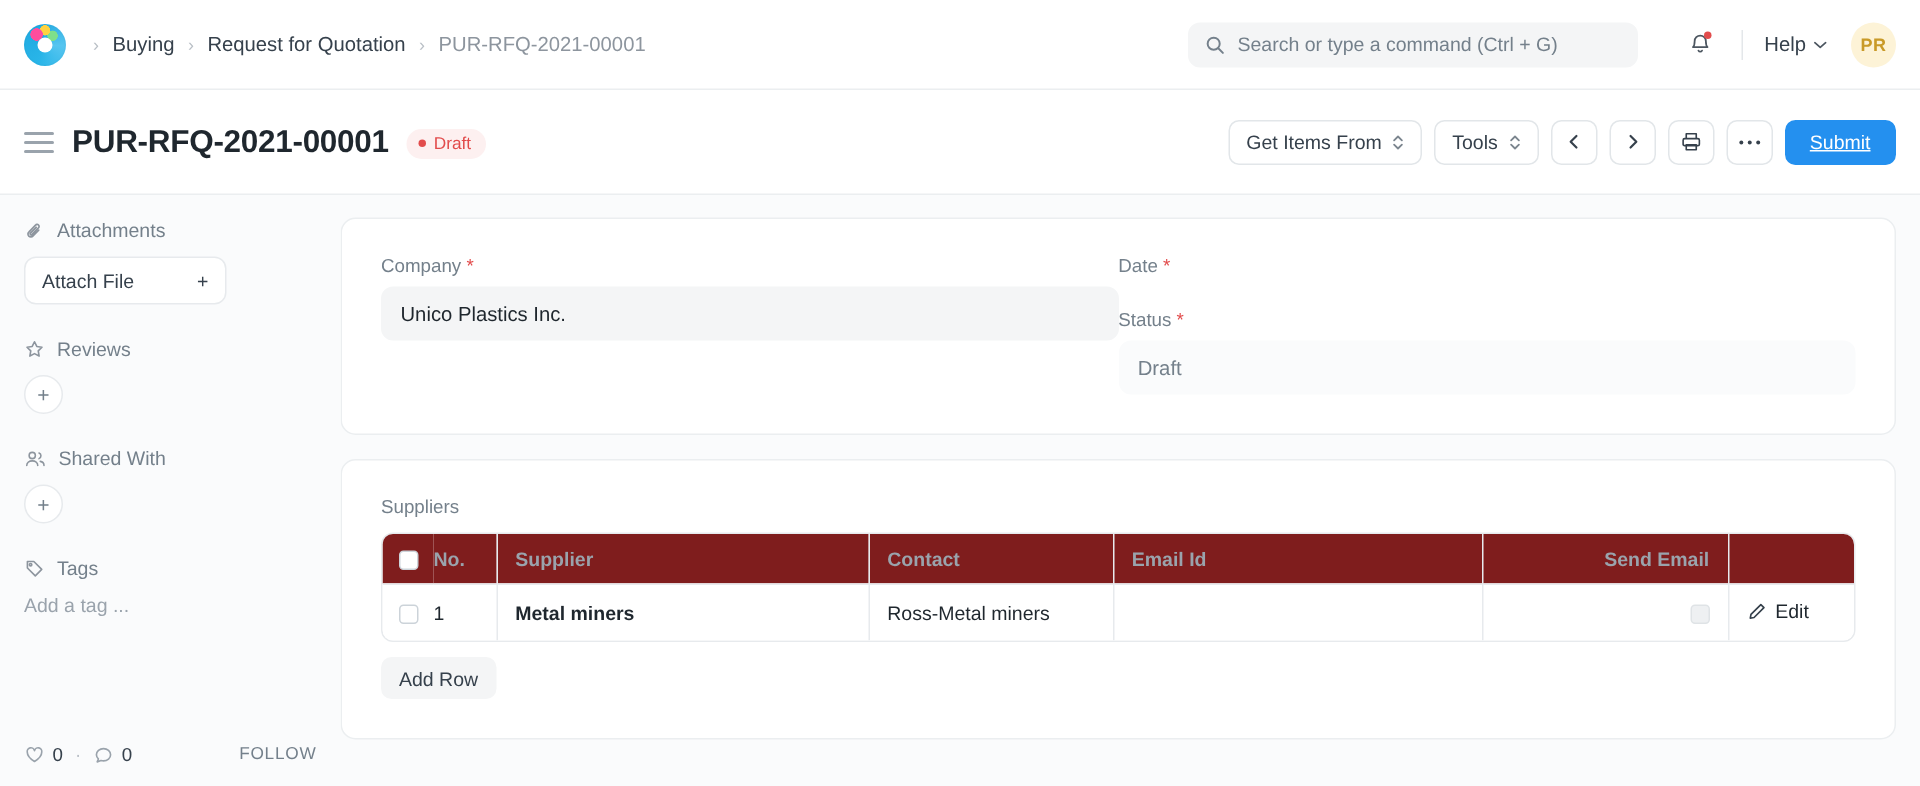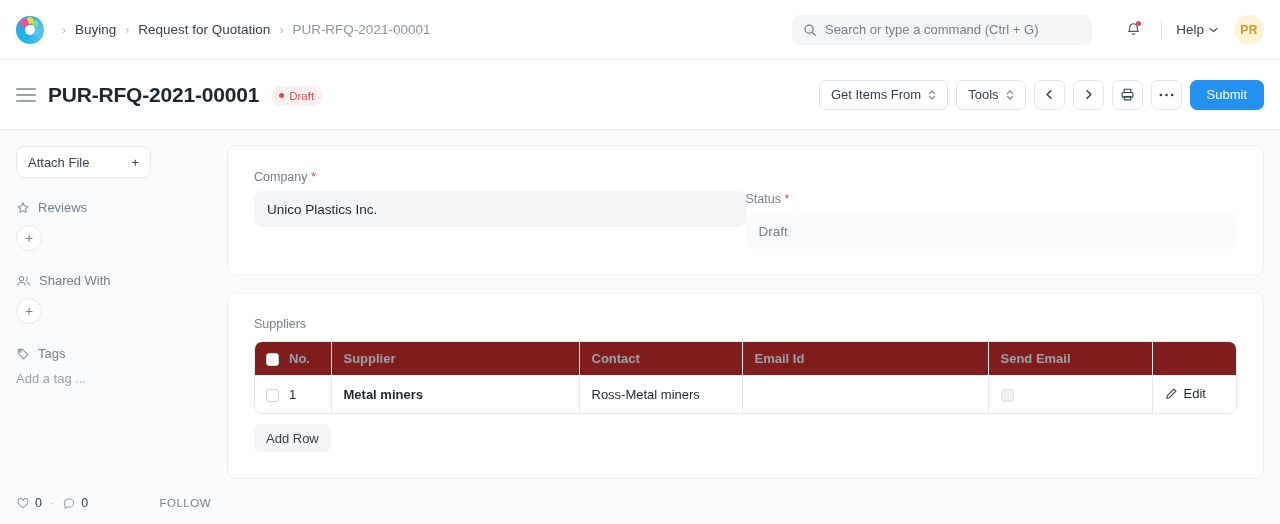--- a/index.html
+++ b/index.html
@@ -190,20 +190,21 @@
     cursor: pointer;
     white-space: nowrap;
   }
   .btn.icon-only { padding: 0; width: 31px; justify-content: center; }
   .btn.primary {
     background: #2490ef;
     border-color: #2490ef;
     color: #ffffff;
     font-weight: 500;
     padding: 0 16px;
+    text-decoration: underline;
   }
   .stack-chevron {
     display: inline-flex; flex-direction: column;
     line-height: 5px; font-size: 8px; color: #7c868f;
   }
 
   
   .body-wrap {
     display: flex;
     height: 394px;
@@ -352,21 +353,21 @@
     padding: 0 12px;
     border-right: 1px solid #e7eaed;
     background: #ffffff;
   }
   th:last-child, td:last-child { border-right: 0; }
   .col-check { width: 34px; padding: 0 0 0 11px !important; border-right: 0 !important; }
   .col-no { width: 42px; border-right: 1px solid #e7eaed; padding-left: 0 !important; }
   .col-supplier { width: 248px; }
   .col-contact { width: 163px; }
   .col-email { width: 246px; }
-  .col-send { width: 164px; text-align: left; }
+  .col-send { width: 164px; text-align: right; }
   .col-edit { width: 84px; }
   .bold-cell { font-weight: 700; }
   .cb {
     width: 13px; height: 13px;
     border: 1px solid #ccd3d9;
     border-radius: 3px;
     background: #ffffff;
     display: inline-block;
     vertical-align: middle;
     cursor: pointer;
@@ -513,20 +514,28 @@
     </button>
 
     <button class="btn primary">Submit</button>
   </div>
 </div>
 
 <div class="body-wrap">
 
   <aside class="sidebar">
 
+    <div class="side-head">
+      <span>
+        <svg width="14" height="14" viewBox="0 0 16 16" fill="none" stroke="#8d959e" stroke-width="1.3">
+          <path d="M11.2 7.4l-4.3 4.3a2.2 2.2 0 1 1-3.1-3.1l5-5a1.5 1.5 0 1 1 2.1 2.1l-4.9 5a.75.75 0 0 1-1.1-1.1l4.4-4.4" stroke-linecap="round" stroke-linejoin="round"></path>
+        </svg>
+      </span>
+      <span>Attachments</span>
+    </div>
 
     <button class="attach-btn">
       <span>Attach File</span>
       <span>+</span>
     </button>
 
     <div class="side-head sp">
       <span>
         <svg width="14" height="14" viewBox="0 0 16 16" fill="none" stroke="#8d959e" stroke-width="1.25">
           <path d="M8 2.1l1.75 3.6 3.95.56-2.85 2.8.67 3.93L8 11.15l-3.52 1.84.67-3.93L2.3 6.26l3.95-.56z" stroke-linejoin="round"></path>
@@ -590,20 +599,23 @@
           <div class="field">
             <label class="flabel">
               <span>Company</span><span class="req"> *</span>
             </label>
             <div class="fcontrol">Unico Plastics Inc.</div>
           </div>
         </div>
 
         <div class="col-right">
           <div class="field">
+            <label class="flabel">
+              <span>Date</span><span class="req"> *</span>
+            </label>
           </div>
 
           <div class="field">
             <label class="flabel">
               <span>Status</span><span class="req"> *</span>
             </label>
             <div class="fcontrol readonly">Draft</div>
           </div>
         </div>
       </div>

